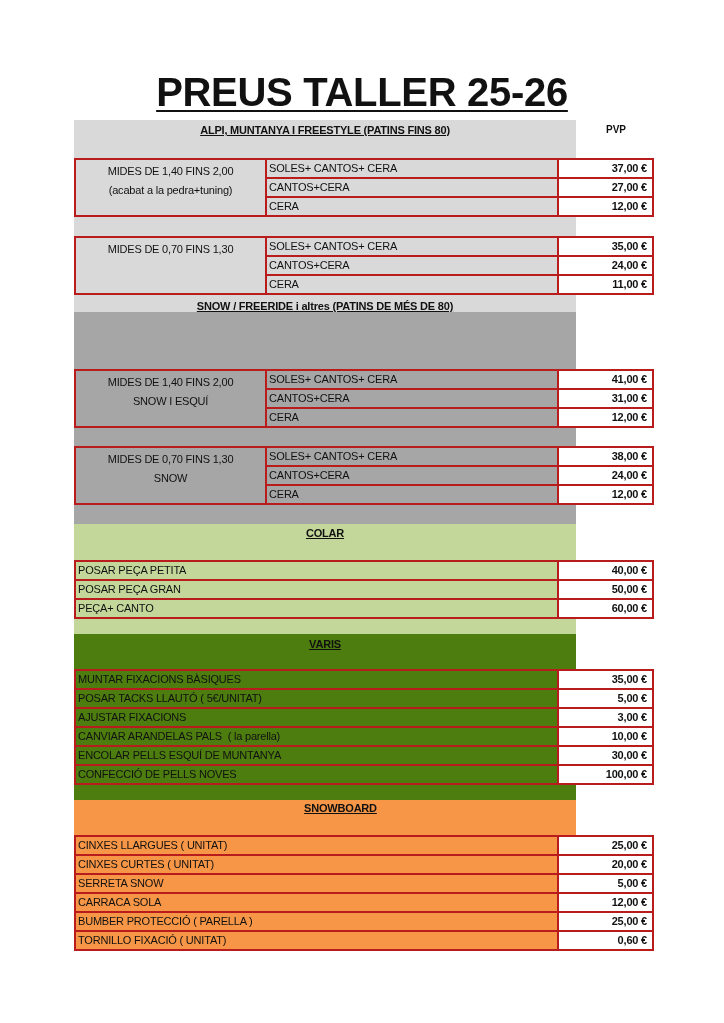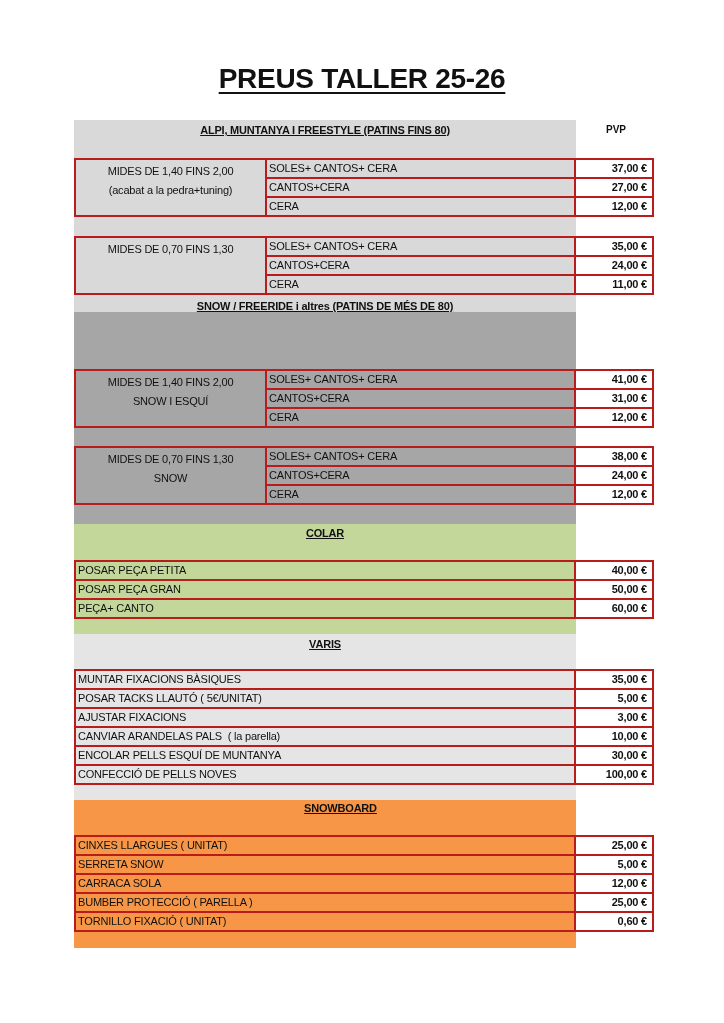--- a/index.html
+++ b/index.html
@@ -1,47 +1,47 @@
 <!DOCTYPE html>
 <html><head>
   <meta charset="utf-8">
   <style>
     * { box-sizing: border-box; margin: 0; padding: 0; }
     html, body { width: 724px; height: 1023px; background: #ffffff; overflow: hidden; }
     body { position: relative; font-family: "Liberation Sans", sans-serif; color: #111; }
 
     .title {
-      position: absolute; left: 0; width: 724px; top: 63px;
-      text-align: center; font-weight: bold; font-size: 28px; letter-spacing: -0.3px;
+      position: absolute; left: 0; width: 724px; top: 70px;
+      text-align: center; font-weight: bold; font-size: 40px; letter-spacing: -0.3px;
       text-decoration: underline; text-decoration-thickness: 2px; text-underline-offset: 4px;
     }
 
     .band { position: absolute; left: 74px; width: 502px; }
     .band-header {
       position: absolute; left: 74px; width: 502px; text-align: center;
       font-weight: bold; font-size: 11px; text-decoration: underline; letter-spacing: -0.2px;
     }
     .pvp {
       position: absolute; left: 578px; width: 76px; text-align: center;
       font-weight: bold; font-size: 10px;
     }
 
     table.grid {
       position: absolute; left: 74px; width: 580px;
       border-collapse: collapse; font-size: 11px; letter-spacing: -0.2px;
     }
     table.grid td { border: 2px solid #b91c1c; padding: 1px 2px; height: 19px; line-height: 15px; white-space: nowrap; overflow: hidden; }
     table.grid td.size { text-align: center; vertical-align: top; width: 191px; padding-top: 2px; line-height: 19px; }
-    table.grid td.price { background: #ffffff; text-align: right; font-weight: bold; width: 78px; padding-right: 5px; }
+    table.grid td.price { background: #ffffff; text-align: right; font-weight: bold; width: 95px; padding-right: 5px; }
     table.grid td.desc { text-align: left; margin-left: 17px; }
 
     .lgray { background: #d9d9d9; }
     .dgray { background: #a6a6a6; }
     .green { background: #c4d79b; }
-    .blue  { background: #e5e5e5; }
+    .blue  { background: #4d7c0f; }
     .orange{ background: #f79646; }
   </style>
 </head>
 <body>
 
 <div class="title">PREUS TALLER 25-26</div>
 
 <div class="band lgray" style="top:120px;height:192px;"></div>
 <div class="band-header" style="top:124px;">ALPI, MUNTANYA I FREESTYLE (PATINS FINS 80)</div>
 <div class="pvp" style="top:124px;">PVP</div>
@@ -187,20 +187,24 @@
 <div class="band orange" style="top:800px;height:148px;"></div>
 <div class="band-header" style="top:802px;padding-left:31px;">SNOWBOARD</div>
 
 <table class="grid orange" style="top:835px;">
   <tbody>
       <tr>
     <td class="desc">CINXES LLARGUES ( UNITAT)</td>
     <td class="price">25,00 €</td>
   </tr>
   <tr>
+    <td class="desc">CINXES CURTES ( UNITAT)</td>
+    <td class="price">20,00 €</td>
+  </tr>
+  <tr>
     <td class="desc">SERRETA SNOW</td>
     <td class="price">5,00 €</td>
   </tr>
   <tr>
     <td class="desc">CARRACA SOLA</td>
     <td class="price">12,00 €</td>
   </tr>
   <tr>
     <td class="desc">BUMBER PROTECCIÓ ( PARELLA )</td>
     <td class="price">25,00 €</td>

